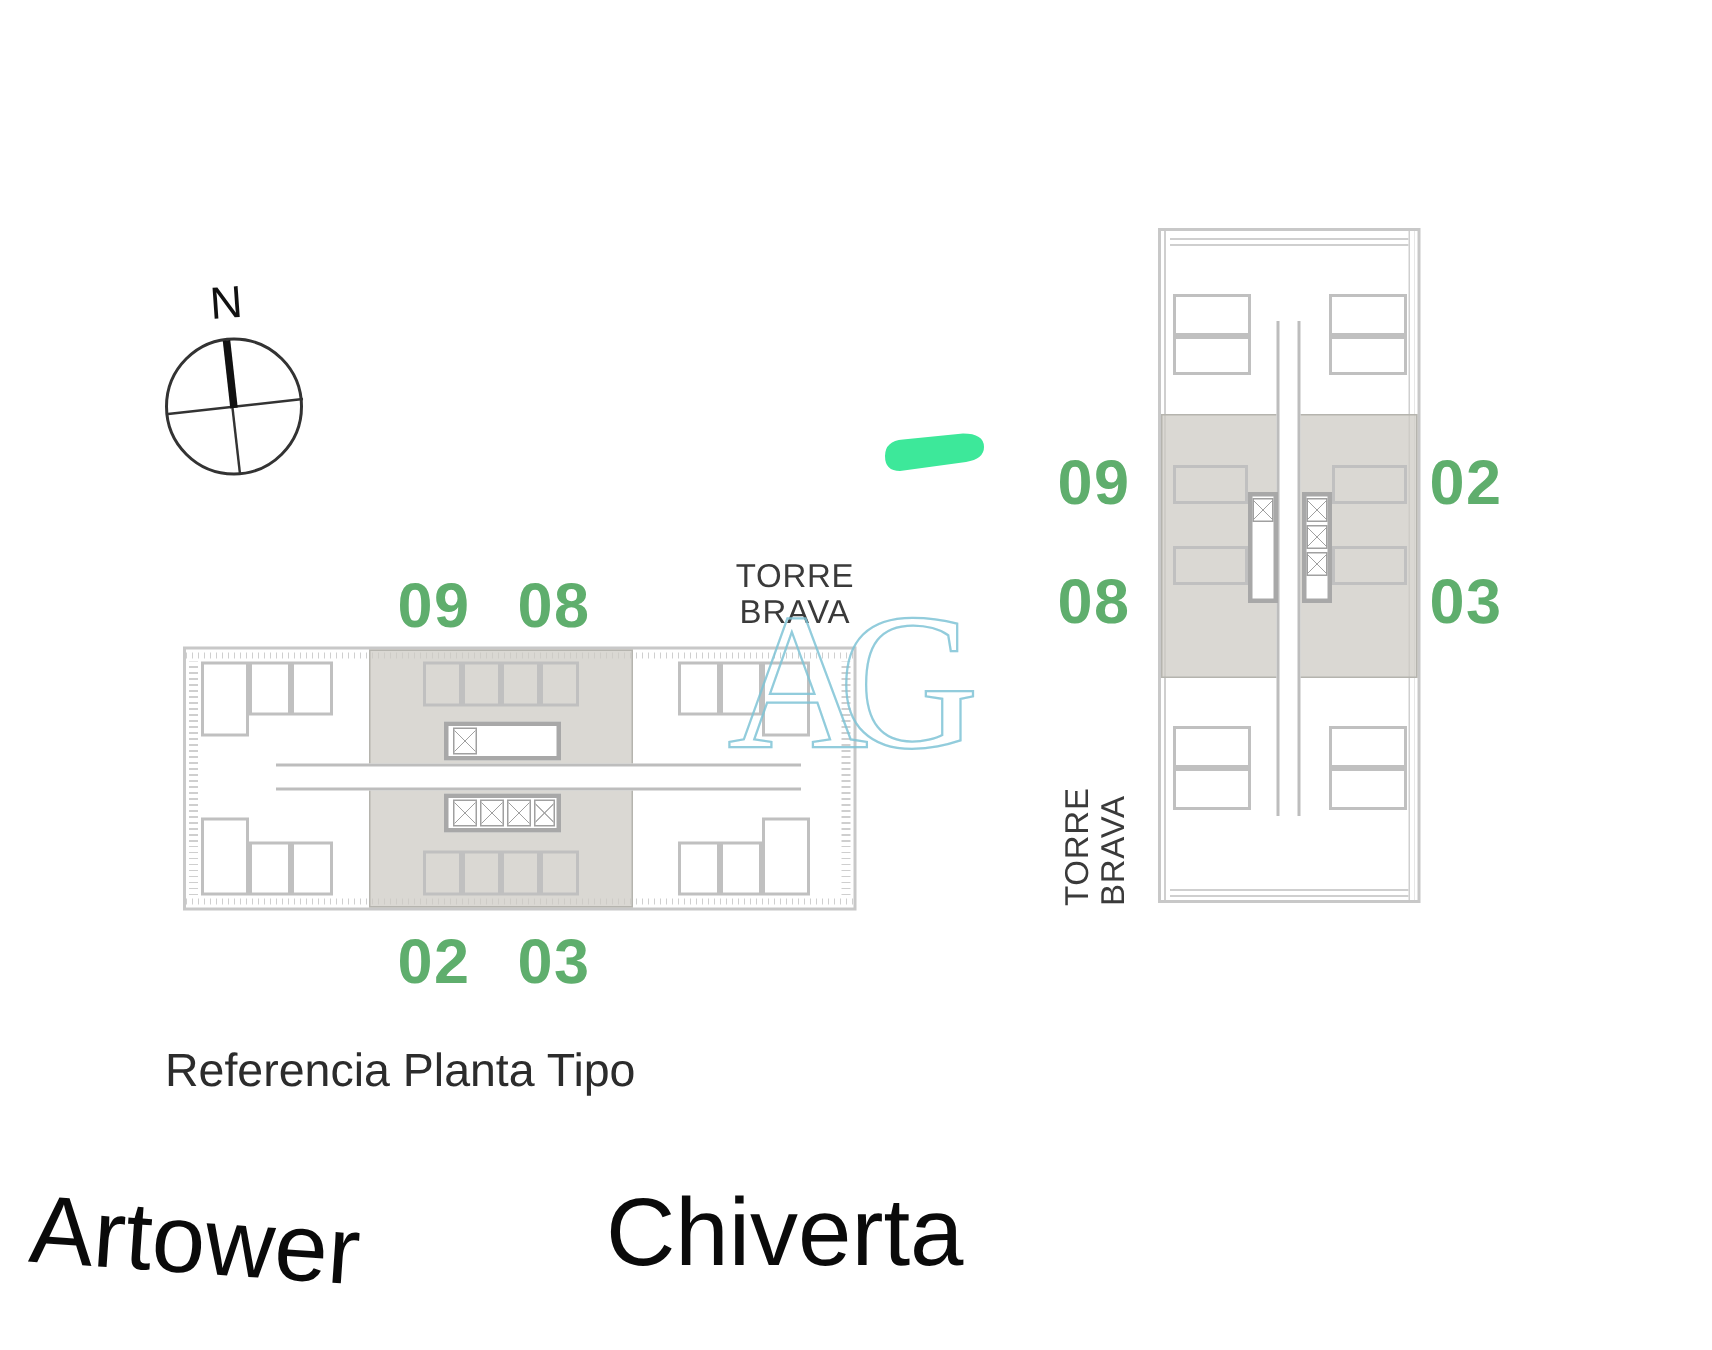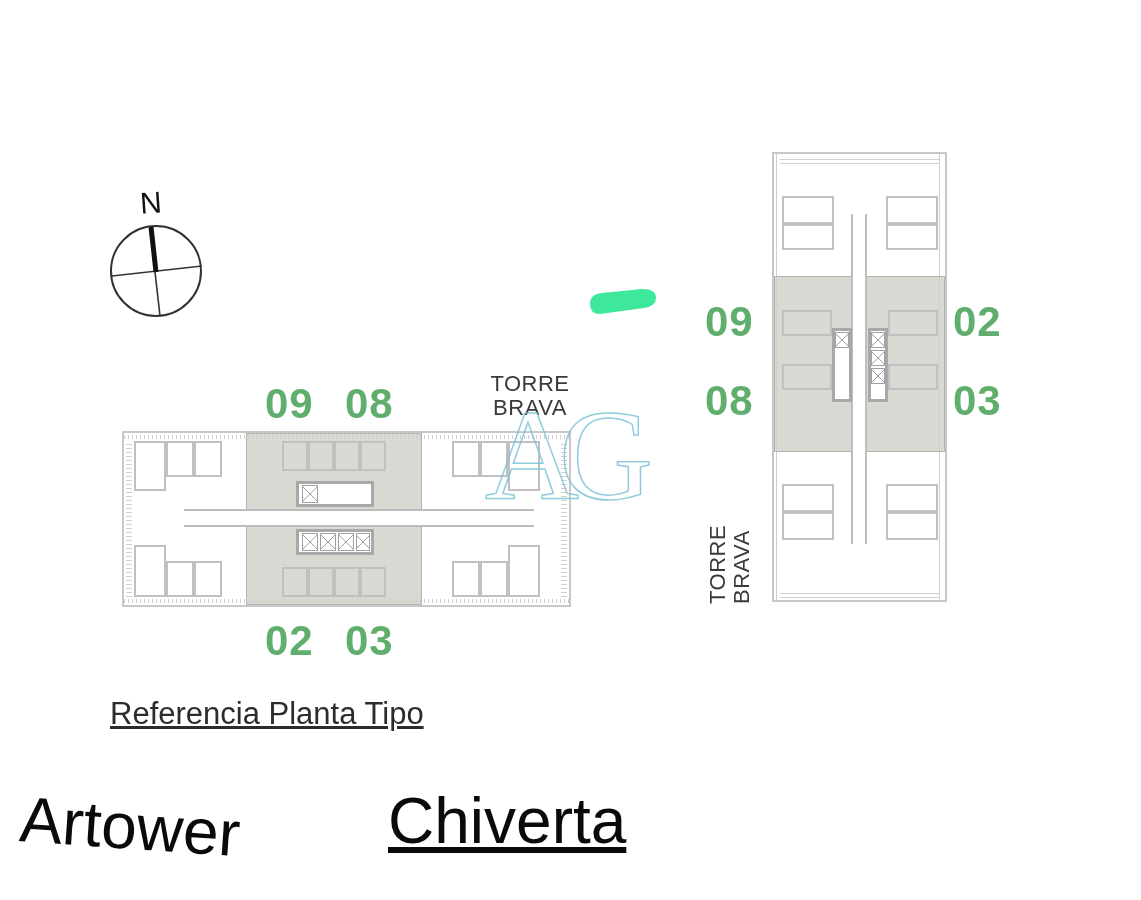--- a/index.html
+++ b/index.html
@@ -116,16 +116,16 @@
 </div>
 <div class="abs unit-num" style="left:705px;top:298px;">09</div>
 <div class="abs unit-num" style="left:705px;top:377px;">08</div>
 <div class="abs unit-num" style="left:953px;top:298px;">02</div>
 <div class="abs unit-num" style="left:953px;top:377px;">03</div>
 <div class="abs tower-label" style="left:706px;top:604px;transform:rotate(-90deg);transform-origin:left top;width:90px;">
   <div>TORRE</div>
   <div>BRAVA</div>
 </div>
 
-<div class="abs caption" style="left:110px;top:696px;text-decoration:underline;">Referencia Planta Tipo</div>
+<div class="abs caption" style="left:110px;top:696px;">Referencia Planta Tipo</div>
 
 <div class="abs brand" style="left:20px;top:782px;transform:rotate(4deg);transform-origin:left center;">Artower</div>
-<div class="abs brand" style="left:388px;top:784px;text-decoration:underline;">Chiverta</div>
+<div class="abs brand" style="left:404px;top:784px;">Chiverta</div>
 
 </body></html>

